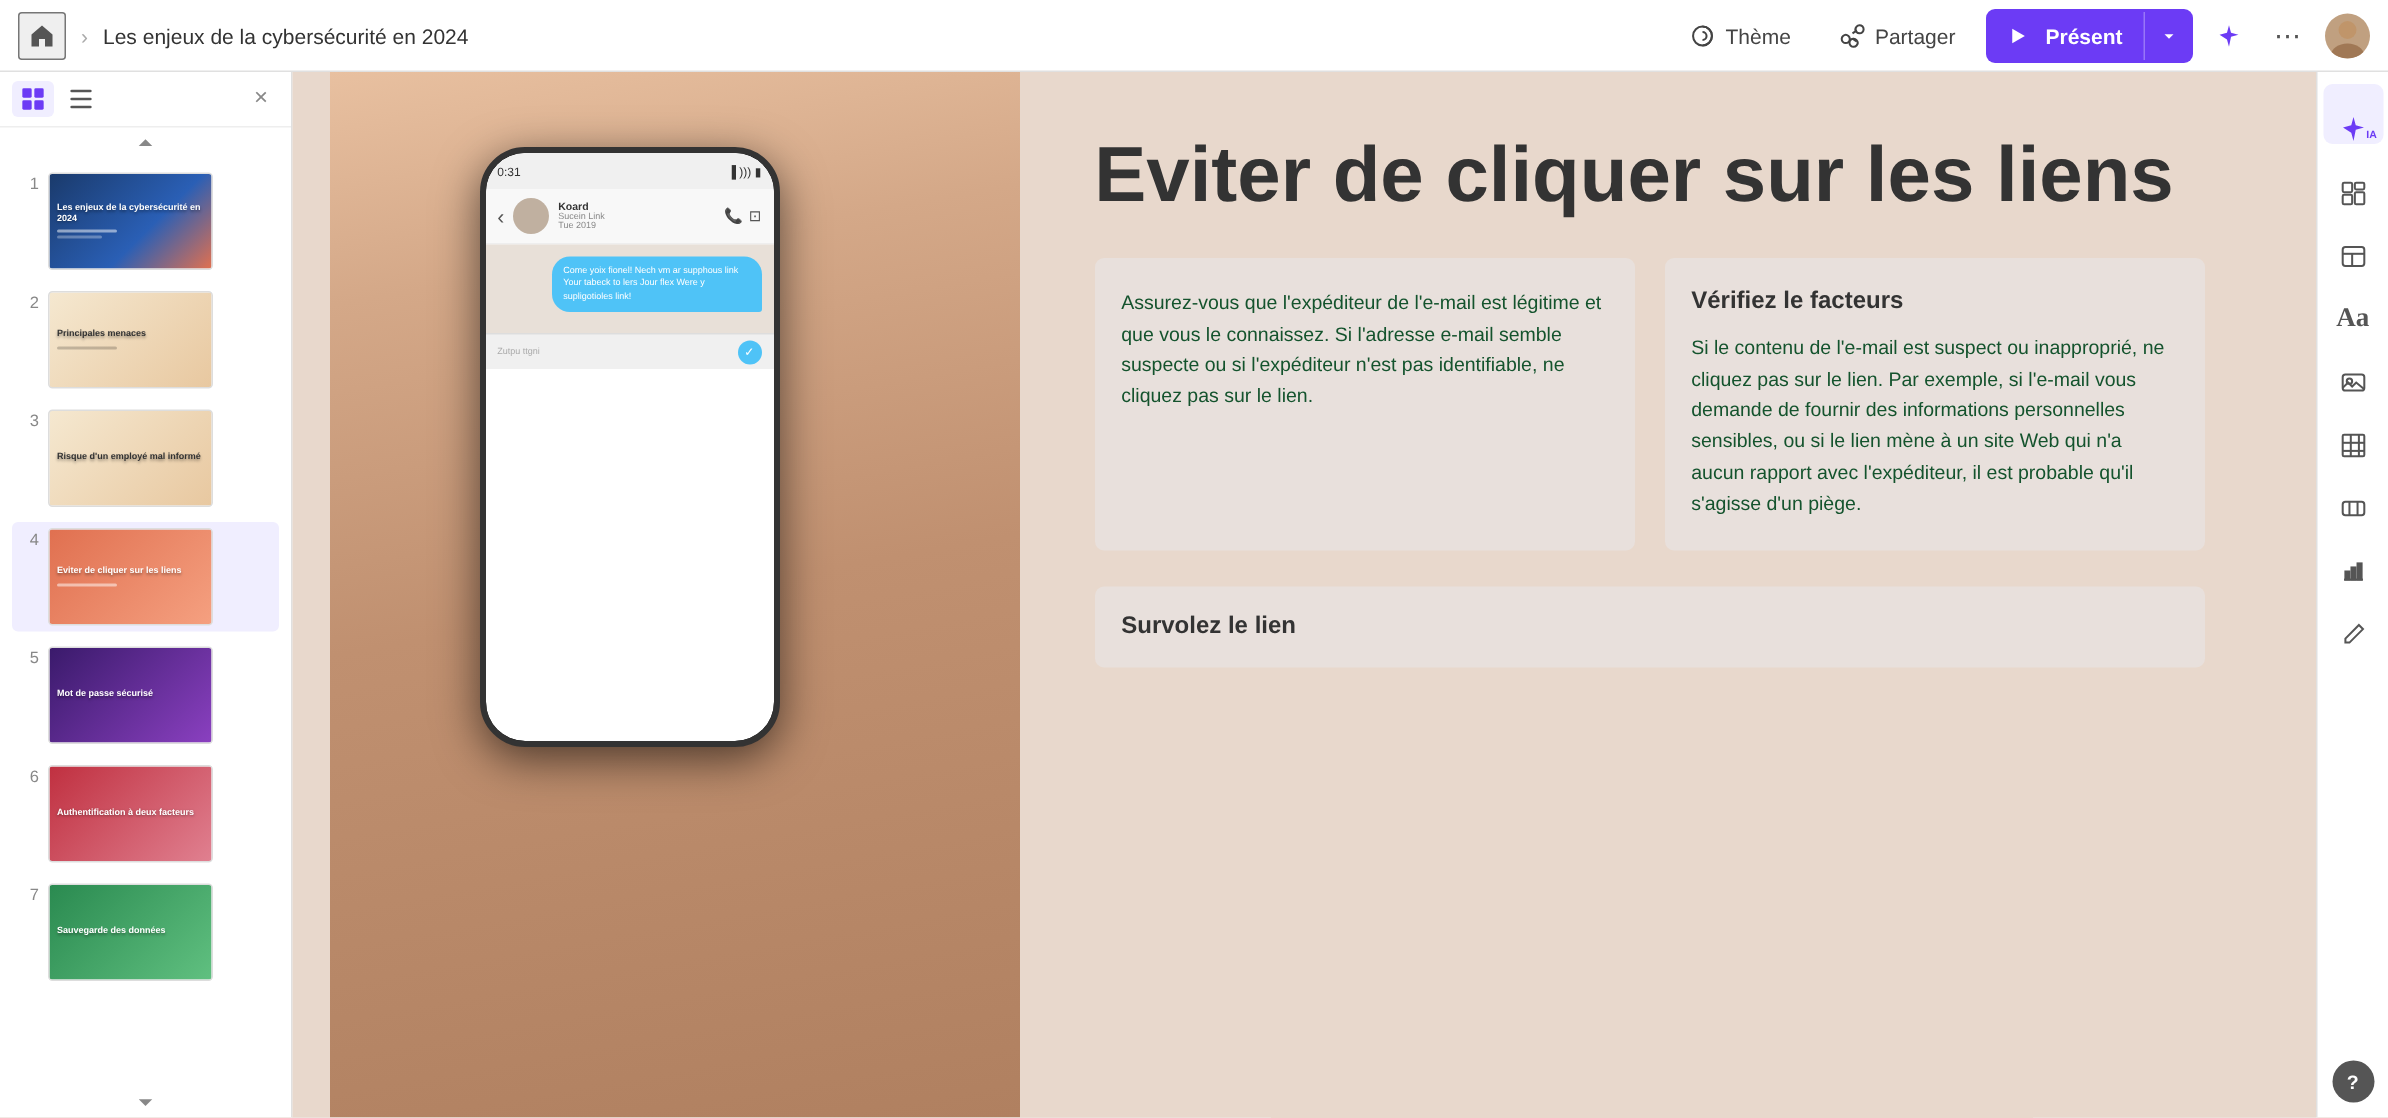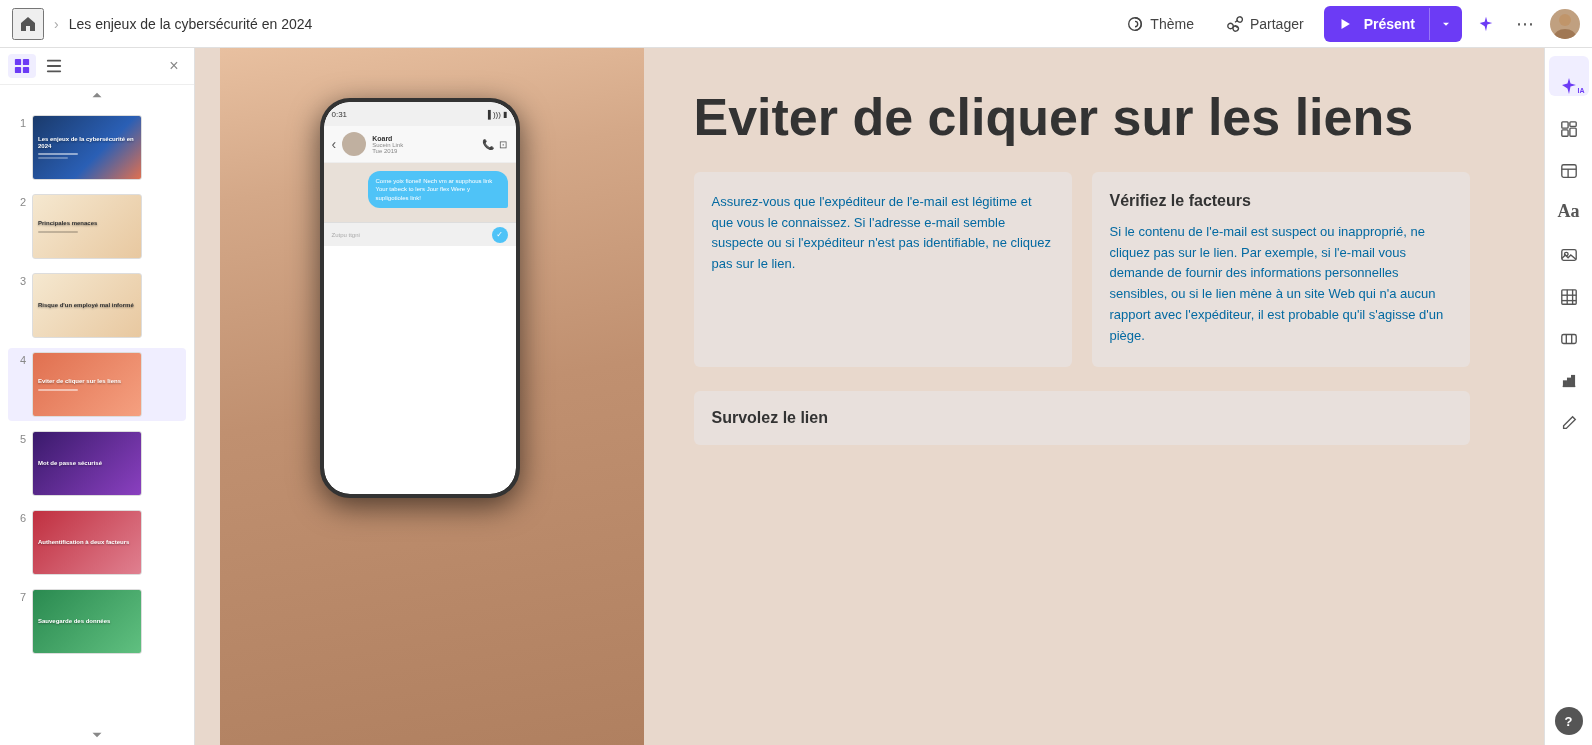--- a/index.html
+++ b/index.html
@@ -205,21 +205,21 @@
     }
     .slide-canvas {
       width: 1300px;
       background: #e8d8cc;
       min-height: 697px;
       display: flex;
       position: relative;
     }
     
     .slide-image-half {
-      width: 424px;
+      width: 460px;
       flex-shrink: 0;
       background: #c8a090;
       position: relative;
       overflow: hidden;
     }
     
     .person-bg {
       position: absolute; top: 0; left: 0; right: 0; bottom: 0;
       background: linear-gradient(170deg, #e8c0a0 0%, #d4a888 20%, #c09070 50%, #b08060 100%);
     }
@@ -321,21 +321,21 @@
       padding: 20px 18px;
     }
     .card-title {
       font-size: 16px;
       font-weight: 700;
       color: #333;
       margin-bottom: 12px;
     }
     .card-body {
       font-size: 13px;
-      color: #0369a1;
+      color: #14532d;
       line-height: 1.6;
     }
     .survolez-section {
       background: #e8e0dc;
       border-radius: 6px;
       padding: 18px;
     }
     .survolez-title {
       font-size: 16px;
       font-weight: 700;

